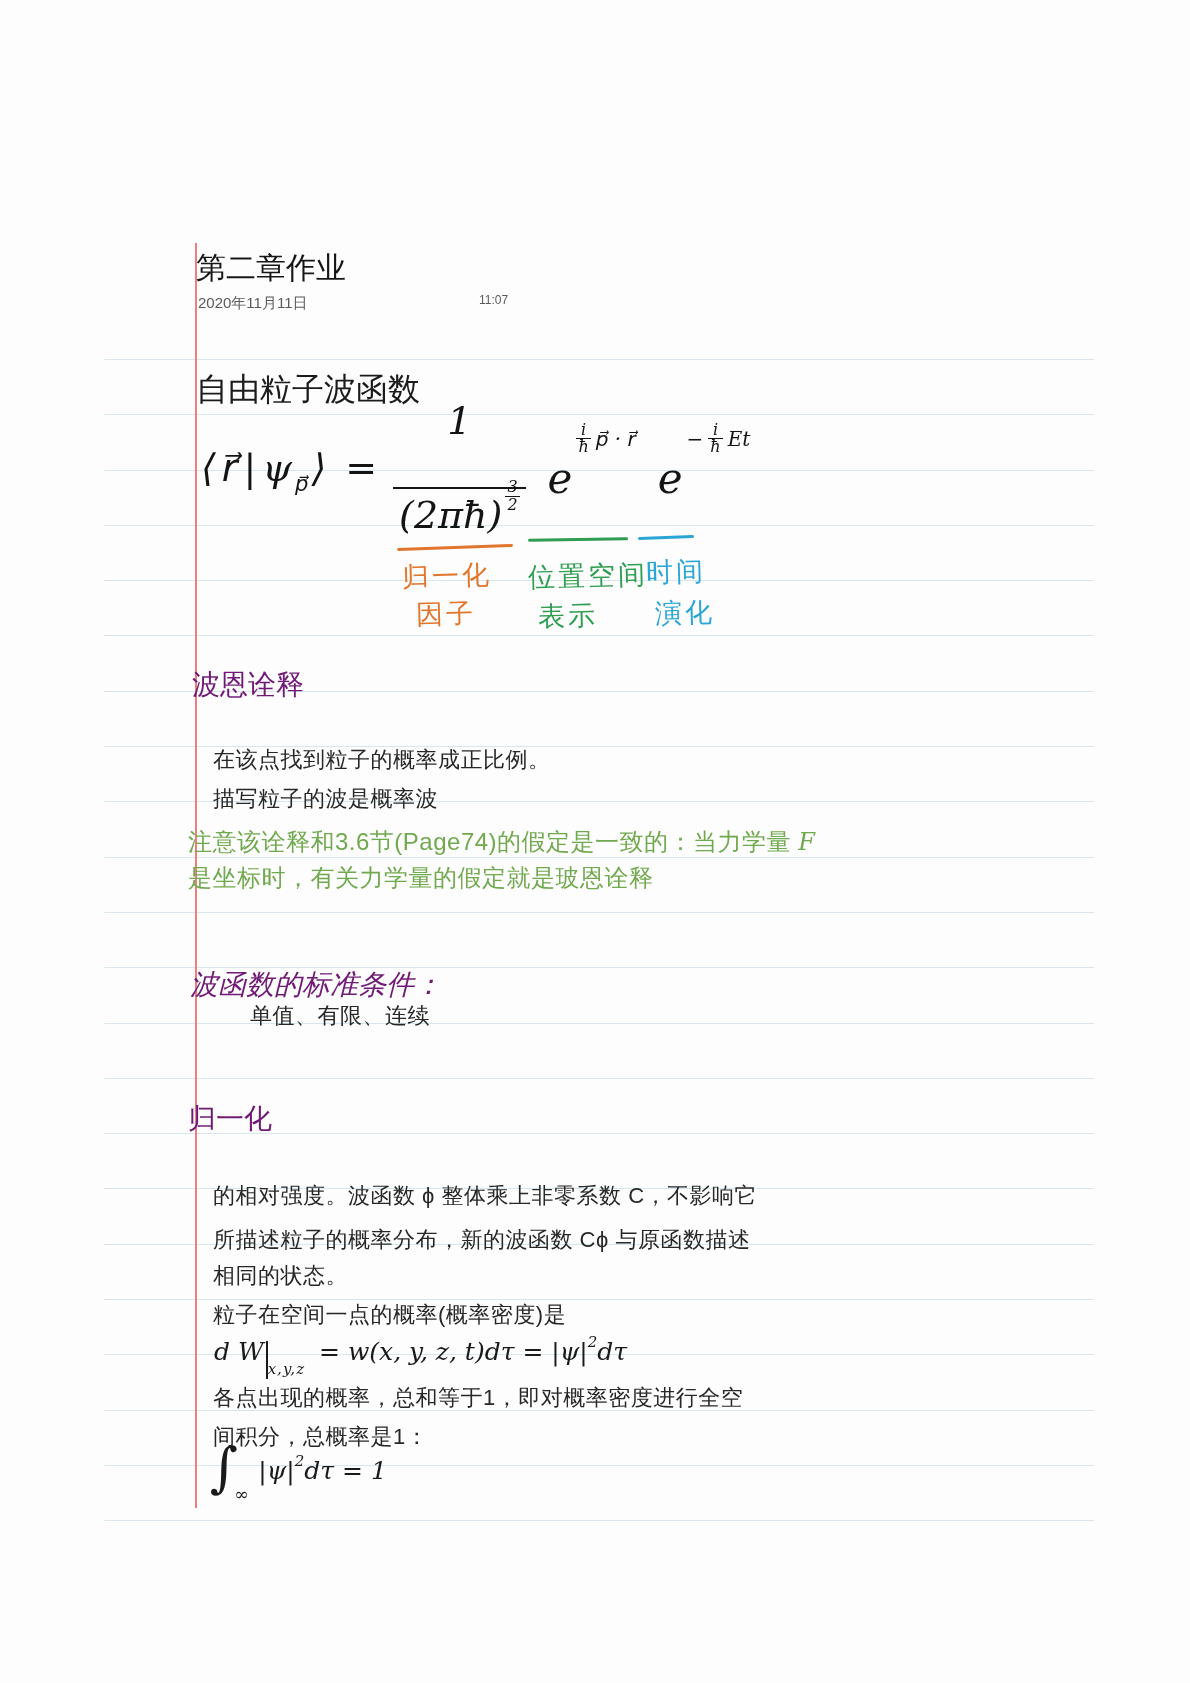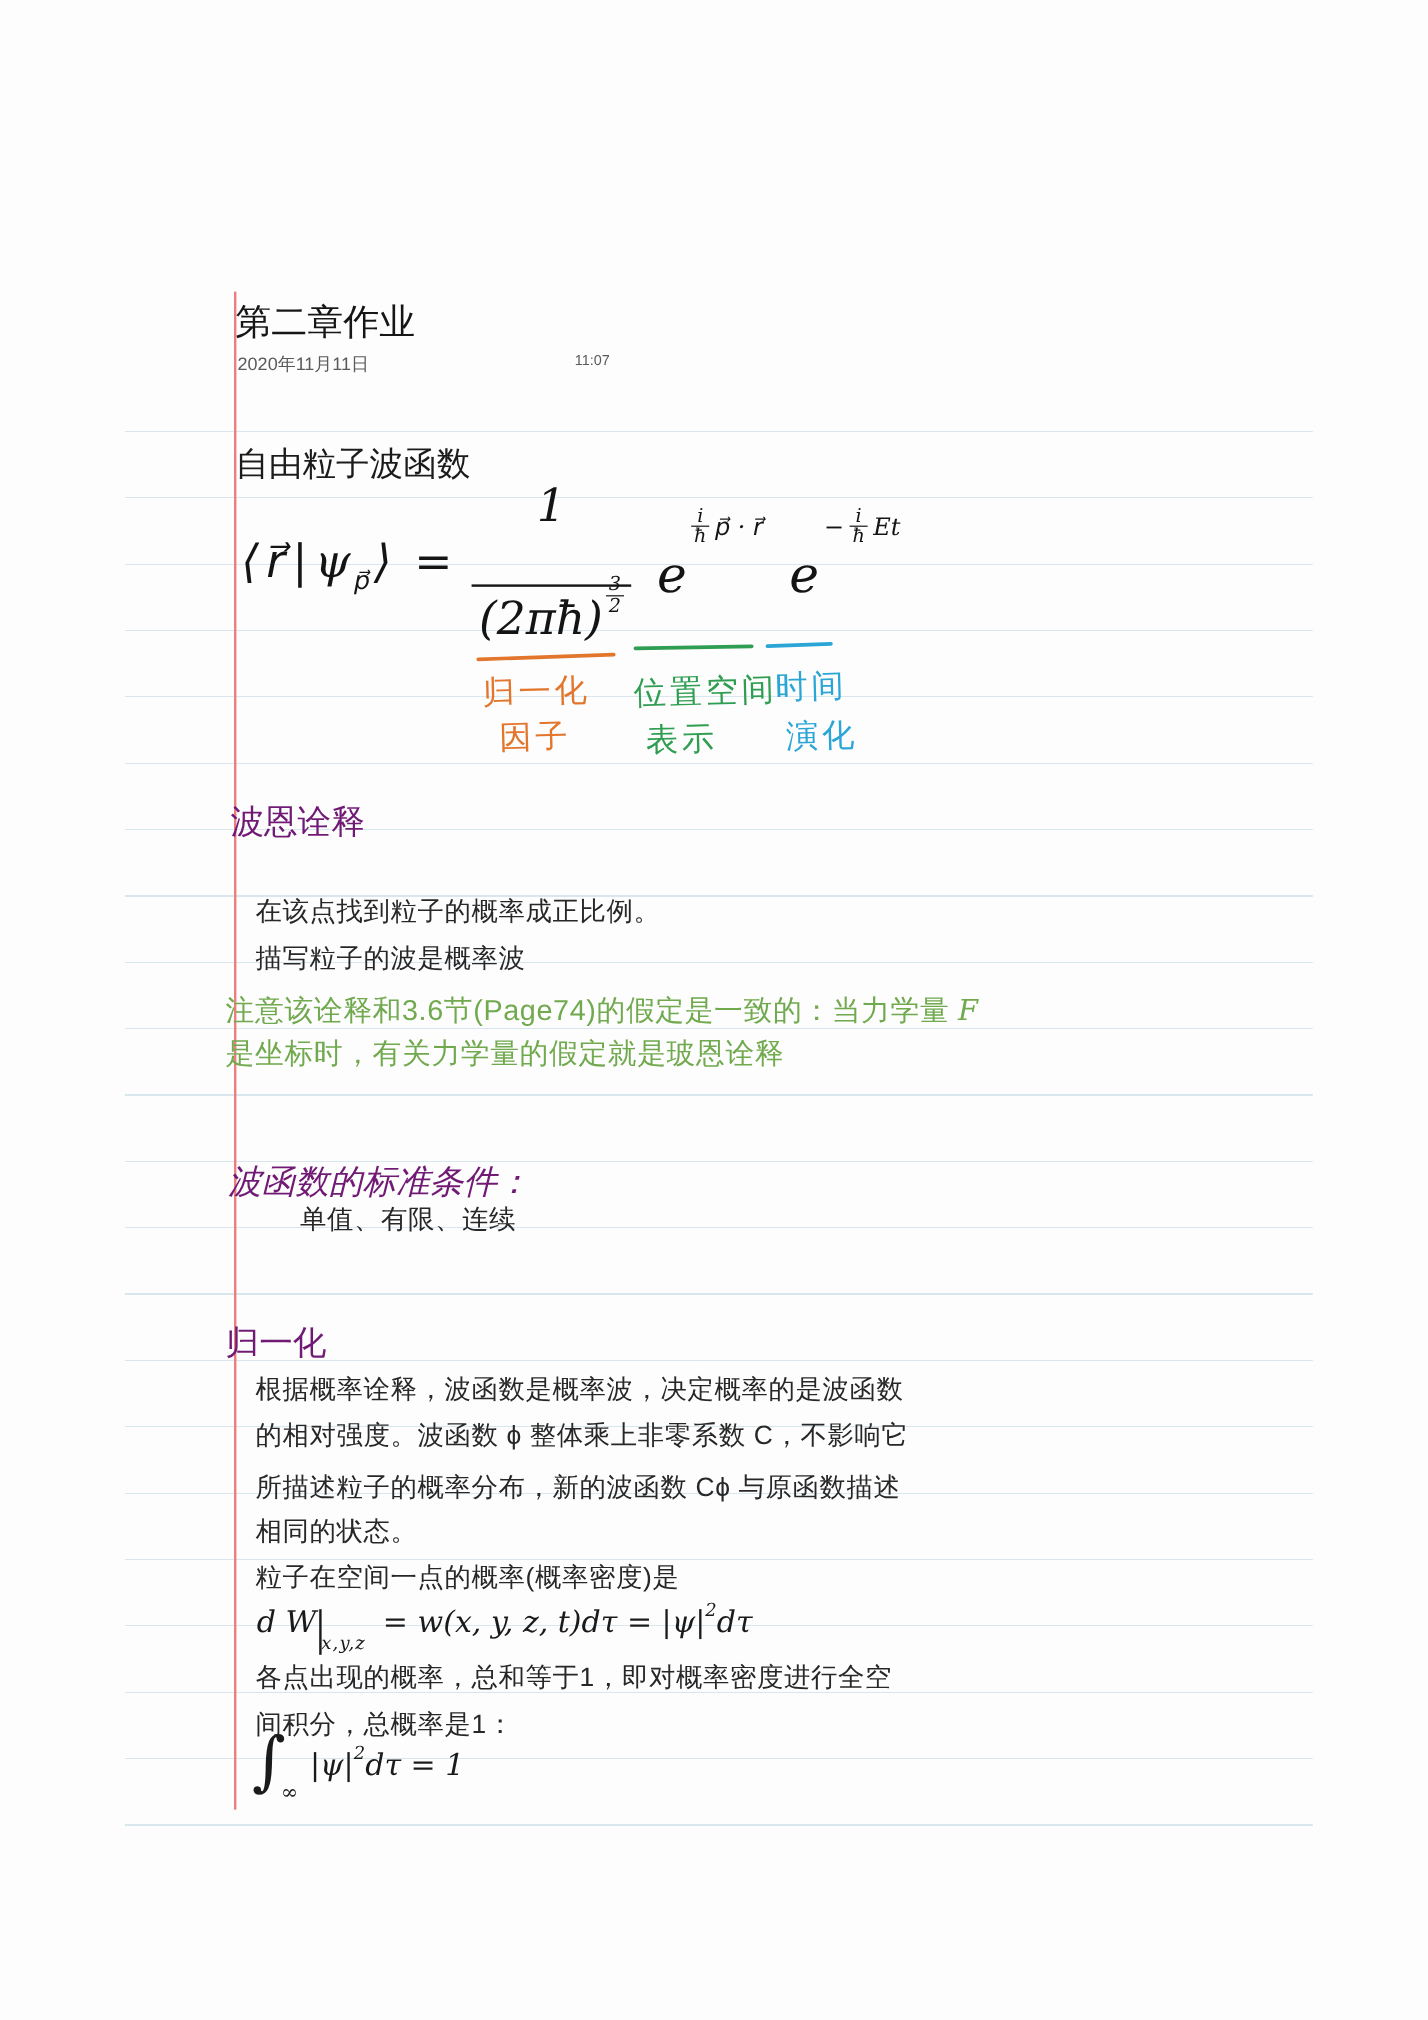--- a/index.html
+++ b/index.html
@@ -6,21 +6,21 @@
   #page{position:relative;width:1190px;height:1683px;background:#fdfdfd;overflow:hidden;
         font-family:"Liberation Sans",sans-serif;color:var(--ink,#232323);padding-left:32px;}
   .rules{position:absolute;left:104px;top:359px;width:990px;height:1163px;
          background:repeating-linear-gradient(to bottom,var(--rule,#d8e7ee) 0 1px,transparent 1px 55.3px);}
   .redline{position:absolute;left:195px;top:243px;width:2px;height:1265px;background:var(--margin_line,#ee7d7d);}
 
   .abs{position:absolute;white-space:nowrap;}
   .title{left:196px;top:248px;font-size:30px;color:#161616;}
   .date{left:198px;top:294px;font-size:15px;color:var(--date_gray,#5a5a5a);}
   .time{left:455px;top:293px;font-size:12px;color:var(--date_gray,#5a5a5a);margin-left:24px;}
-  .h2{left:196px;top:368px;font-size:28px;color:#1b1b1b;}
+  .h2{left:196px;top:368px;font-size:32px;color:#1b1b1b;}
   .h3{font-size:28px;color:#701a75;}
   .body-line{font-size:22px;color:#272727;letter-spacing:0.5px;}
   .green-line{font-size:24px;color:var(--note_green,#71a94e);letter-spacing:0.5px;}
 
   
   .hformula{position:absolute;left:198px;top:392px;height:152px;display:flex;align-items:center;
             font-family:"DejaVu Serif","DejaVu Sans",serif;font-style:italic;color:#141414;font-size:38px;}
   .hformula .sp{margin:0 3px;}
   .hf-sub{font-size:21px;transform:translateY(16px);display:inline-block;}
   .hf-eq{margin:0 16px;}
@@ -117,21 +117,20 @@
   <div class="abs h3" style="left:192px;top:666px;">波恩诠释</div>
   <div class="abs body-line" style="left:213px;top:745px;">在该点找到粒子的概率成正比例。</div>
   <div class="abs body-line" style="left:213px;top:784px;">描写粒子的波是概率波</div>
   <div class="abs green-line" style="left:188px;top:826px;"><span>注意该诠释和3.6节(Page74)的假定是一致的：当力学量 </span><span class="math" style="color:var(--note_green,#71a94e);">F</span></div>
   <div class="abs green-line" style="left:188px;top:862px;">是坐标时，有关力学量的假定就是玻恩诠释</div>
 
   <div class="abs h3" style="left:190px;top:966px;font-style:italic;">波函数的标准条件：</div>
   <div class="abs body-line" style="left:250px;top:1001px;">单值、有限、连续</div>
 
   <div class="abs h3" style="left:188px;top:1100px;">归一化</div>
-  <div class="abs body-line" style="left:213px;top:1143px;">根据概率诠释，波函数是概率波，决定概率的是波函数</div>
   <div class="abs body-line" style="left:213px;top:1181px;">的相对强度。波函数 ϕ 整体乘上非零系数 C，不影响它</div>
   <div class="abs body-line" style="left:213px;top:1225px;">所描述粒子的概率分布，新的波函数 Cϕ 与原函数描述</div>
   <div class="abs body-line" style="left:213px;top:1261px;">相同的状态。</div>
   <div class="abs body-line" style="left:213px;top:1300px;">粒子在空间一点的概率(概率密度)是</div>
 
   <div class="dw math">
     <span>d W</span>
     <span class="dw-bar"></span>
     <span class="dw-sub">x,y,z</span>
     <span>= w(x, y, z, t)dτ = |ψ|</span>

